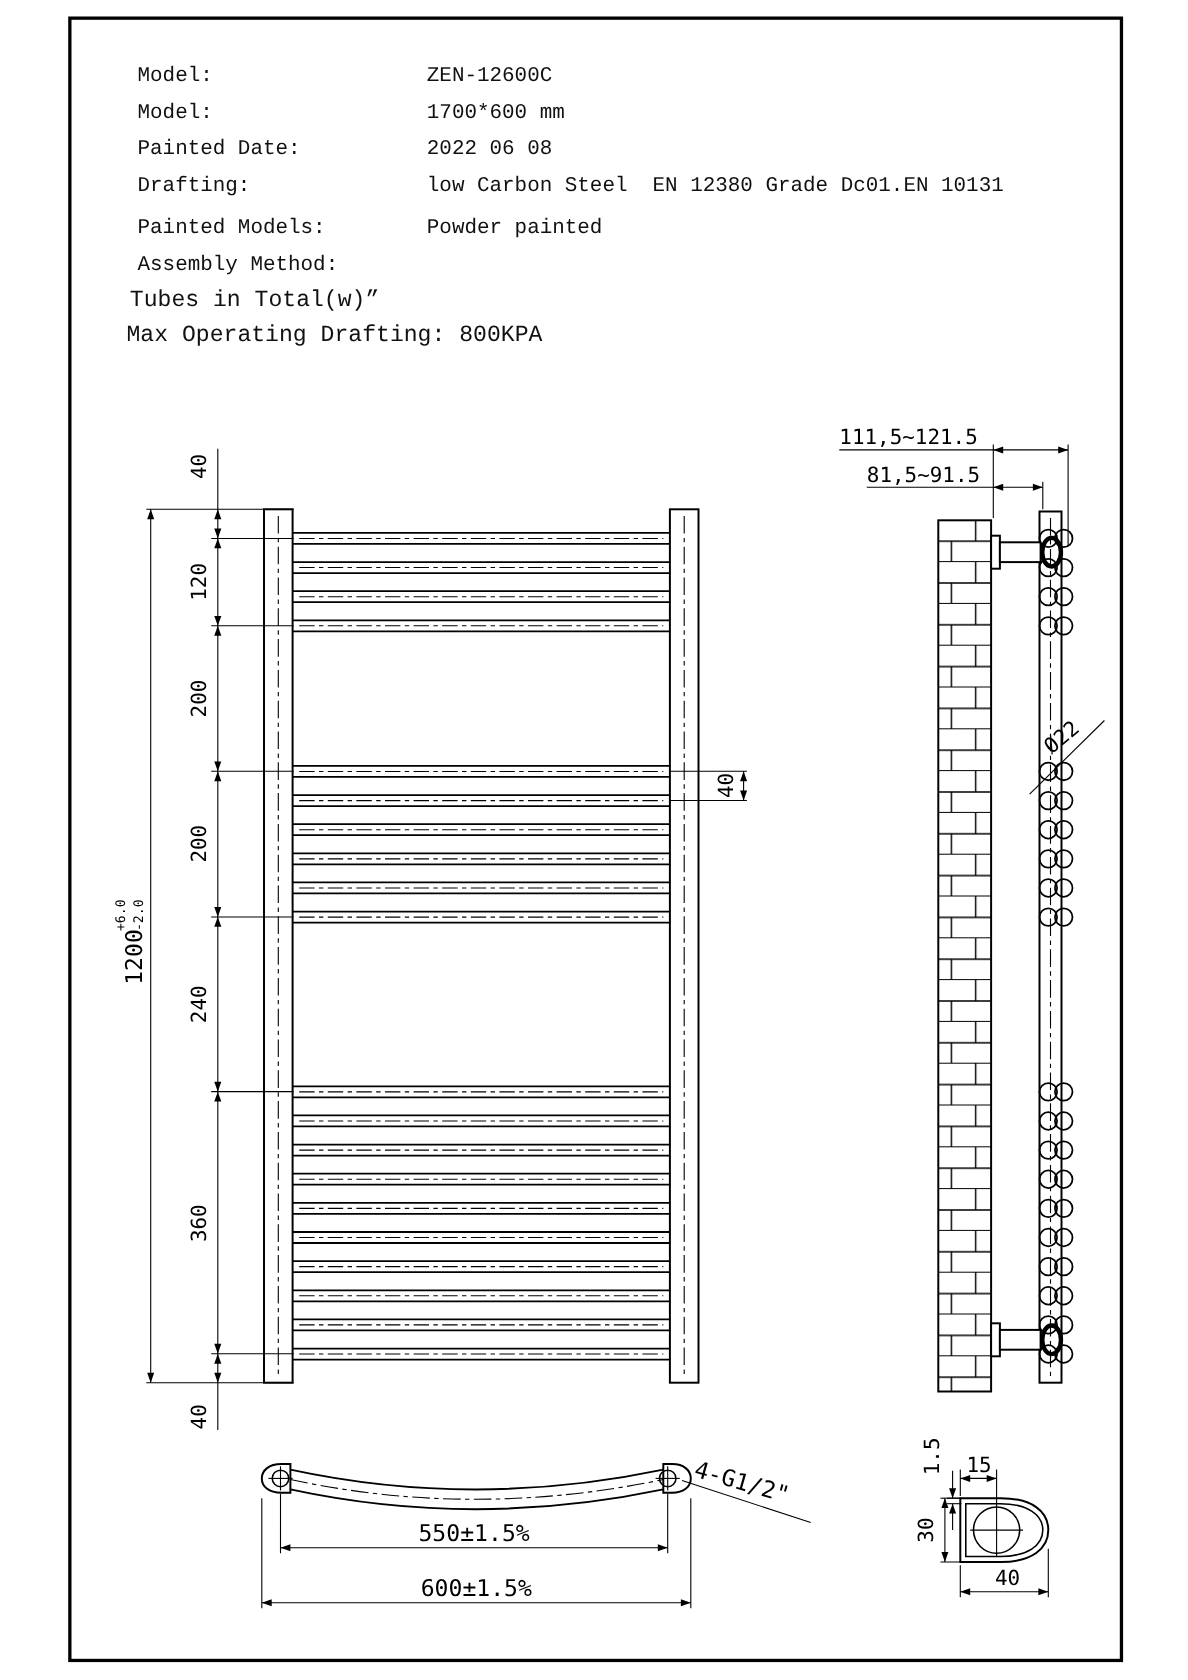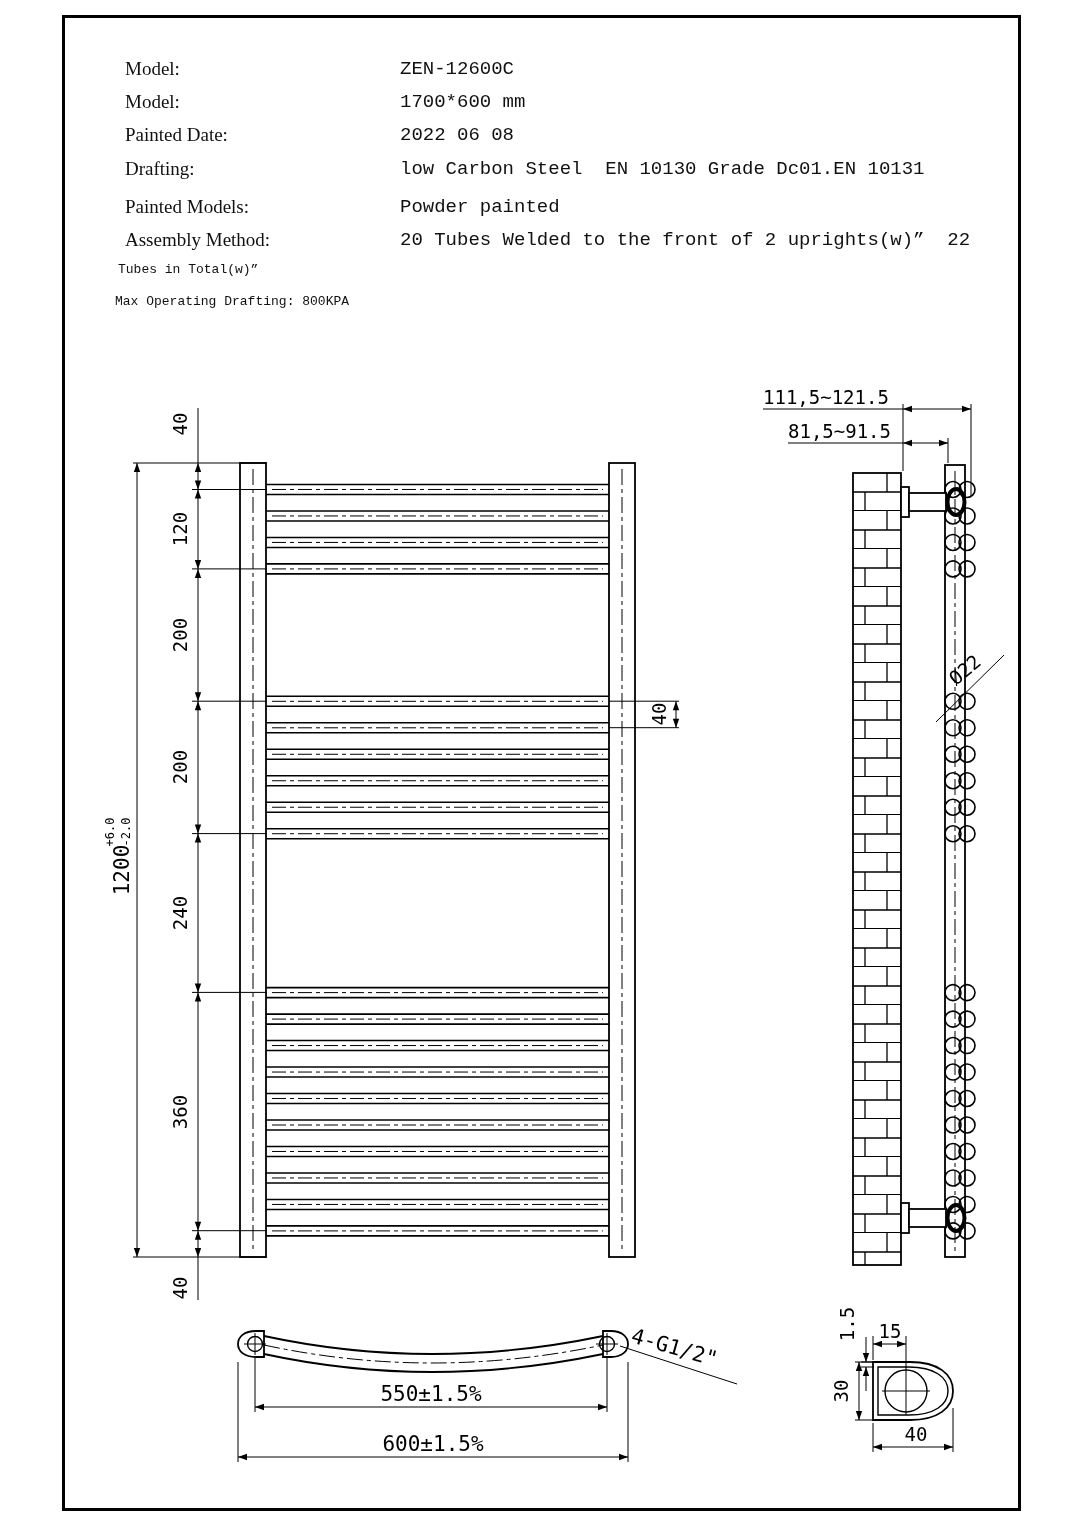--- a/index.html
+++ b/index.html
@@ -1,22 +1,22 @@
 <!DOCTYPE html>
 <html><head>
 <meta charset="utf-8">
 <style>
   html,body{margin:0;padding:0;background:#ffffff;}
   .sheet{position:relative;width:1080px;height:1527px;background:#fff;overflow:hidden;
          font-family:"Liberation Mono","DejaVu Sans Mono",monospace;color:#111;}
   .frame{position:absolute;left:62px;top:15px;width:953px;height:1490px;border:3px solid #000;}
   .hrow{position:absolute;left:0;top:0;width:100%;height:24px;}
-  .hlabel{position:absolute;left:125px;font-size:19px;white-space:pre;font-family:Liberation Serif, serif;}
-  .hval{position:absolute;left:400px;font-size:19px;white-space:pre;}
-  .hline{position:absolute;left:115px;font-size:13px;white-space:pre;}
+  .hlabel{position:absolute;left:125px;font-size:19px;white-space:pre;}
+  .hval{position:absolute;left:388px;font-size:19px;white-space:pre;}
+  .hline{position:absolute;left:115px;font-size:21px;white-space:pre;}
   svg{position:absolute;left:0;top:0;}
   .ol{stroke:#000;stroke-width:1.8;fill:none;}
   .olw{stroke:#000;stroke-width:1.8;fill:#fff;}
   .thin{stroke:#000;stroke-width:1.4;fill:none;}
   .dim{stroke:#000;stroke-width:1;fill:none;}
   .cl{stroke:#000;stroke-width:1;fill:none;stroke-dasharray:16 4 4 4;}
   text.dimtxt{font-family:"DejaVu Sans Mono","Liberation Mono",monospace;font-size:19px;fill:#000;}
   text.bigtxt{font-family:"DejaVu Sans Mono","Liberation Mono",monospace;font-size:21px;fill:#000;}
   text.toltxt{font-family:"DejaVu Sans Mono","Liberation Mono",monospace;font-size:12px;fill:#000;}
 </style>
@@ -34,29 +34,28 @@
     <div class="hrow" style="top:91px">
         <span class="hlabel">Model:</span>
         <span class="hval">1700*600 mm</span>
       </div>
     <div class="hrow" style="top:124px">
         <span class="hlabel">Painted Date:</span>
         <span class="hval">2022 06 08</span>
       </div>
     <div class="hrow" style="top:158px">
         <span class="hlabel">Drafting:</span>
-        <span class="hval">low Carbon Steel  EN 10130 Grade Dc01.EN 10131</span>
+        <span class="hval">low Carbon Steel  EN 12380 Grade Dc01.EN 10131</span>
       </div>
     <div class="hrow" style="top:196px">
         <span class="hlabel">Painted Models:</span>
         <span class="hval">Powder painted</span>
       </div>
     <div class="hrow" style="top:229px">
         <span class="hlabel">Assembly Method:</span>
-        <span class="hval">20 Tubes Welded to the front of 2 uprights(w)”  22</span>
       </div>
     <div class="hrow" style="top:262px">
         <span class="hline" style="left:118px">Tubes in Total(w)”</span>
       </div>
     <div class="hrow" style="top:294px">
         <span class="hline">Max Operating Drafting: 800KPA</span>
       </div>
   </div>
 
   <svg width="1080" height="1527" viewBox="0 0 1080 1527">

